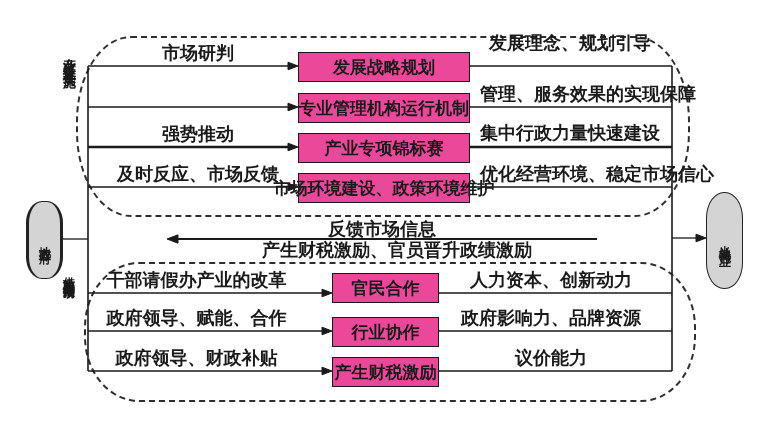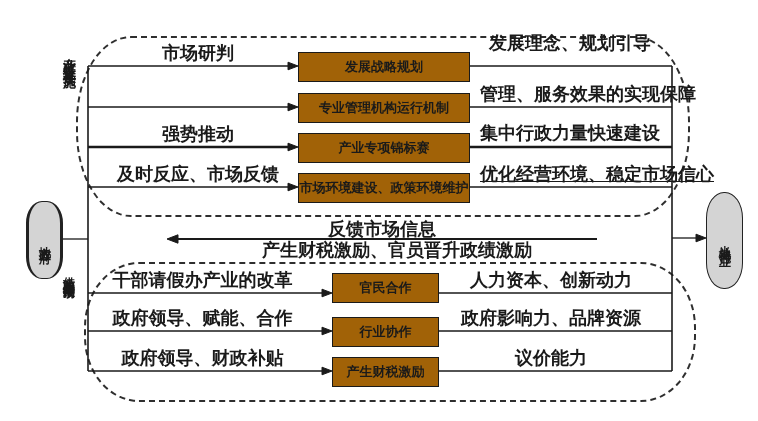--- a/index.html
+++ b/index.html
@@ -5,38 +5,38 @@
   html,body{margin:0;padding:0;background:#ffffff;}
   #canvas{
     position:relative;width:758px;height:421px;background:#ffffff;overflow:hidden;
     font-family:"Liberation Sans","DejaVu Sans",sans-serif;color:#1a1a1a;
   }
   .dashed-group{position:absolute;border:2px dashed #2e2e2e;background:transparent;}
   #group-top{left:76px;top:36px;width:610px;height:177px;border-radius:55px/85px;}
   #group-bottom{left:84px;top:262px;width:608px;height:136px;border-radius:55px/65px;}
   svg.lines{position:absolute;left:0;top:0;z-index:2;}
   .box{
-    position:absolute;z-index:3;background:#a16207;border:1.5px solid #1a1a1a;
+    position:absolute;z-index:3;background:#ec4899;border:1.5px solid #1a1a1a;
     display:flex;align-items:center;justify-content:center;
-    font-size:13px;font-weight:700;white-space:nowrap;
+    font-size:17px;font-weight:700;white-space:nowrap;
   }
   .box.top{left:298px;width:170px;height:28px;}
   .box.bot{left:332px;width:105px;height:28px;}
   #box-t1{top:52px;}  #box-t2{top:93px;}  #box-t3{top:133px;}  #box-t4{top:173px;}
   #box-b1{top:273px;} #box-b2{top:317px;} #box-b3{top:357px;}
   .lbl{
     position:absolute;z-index:3;text-align:center;font-size:18px;font-weight:700;
     white-space:nowrap;line-height:15px;
   }
   .tl{left:108px;width:180px;}
   .tr{left:480px;width:180px;}
-  .bl{left:110px;width:185px;text-align:center;}
+  .bl{left:104px;width:185px;text-align:center;}
   .br{left:461px;width:180px;}
   #lbl-tl1{top:46px;} #lbl-tl2{top:87px;} #lbl-tl3{top:127px;} #lbl-tl4{top:167px;}
-  #lbl-tr1{top:36px;} #lbl-tr2{top:87px;} #lbl-tr3{top:127px;font-family:Liberation Mono, monospace;} #lbl-tr4{top:167px;text-decoration:underline;}
+  #lbl-tr1{top:36px;} #lbl-tr2{top:87px;} #lbl-tr3{top:127px;font-family:Liberation Mono, monospace;} #lbl-tr4{top:167px;}
   #lbl-bl1{top:273px;} #lbl-bl2{top:311px;} #lbl-bl3{top:351px;}
   #lbl-br1{top:273px;} #lbl-br2{top:311px;} #lbl-br3{top:351px;}
   #fb-top{left:292px;width:180px;top:222px;text-align:center;}
   #fb-bottom{left:262px;width:242px;top:243px;}
   .vtext{
     position:absolute;z-index:3;writing-mode:vertical-rl;text-orientation:upright;
     font-weight:700;white-space:nowrap;
   }
   #side-top{left:60px;top:47px;height:134px;font-size:13px;letter-spacing:2.5px;}
   #side-bottom{left:60px;top:268px;height:132px;font-size:12px;letter-spacing:1px;}

